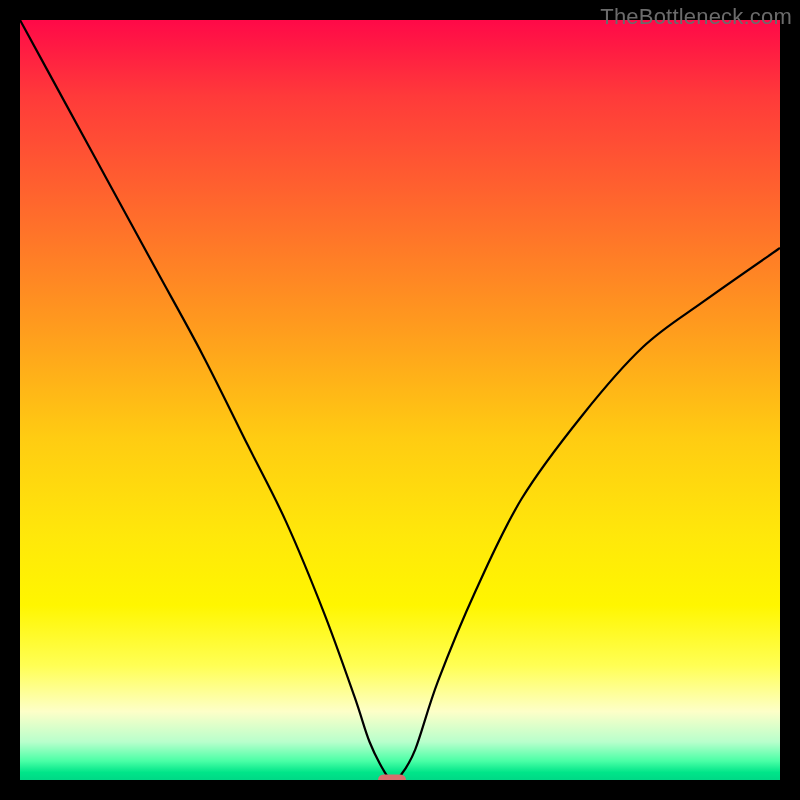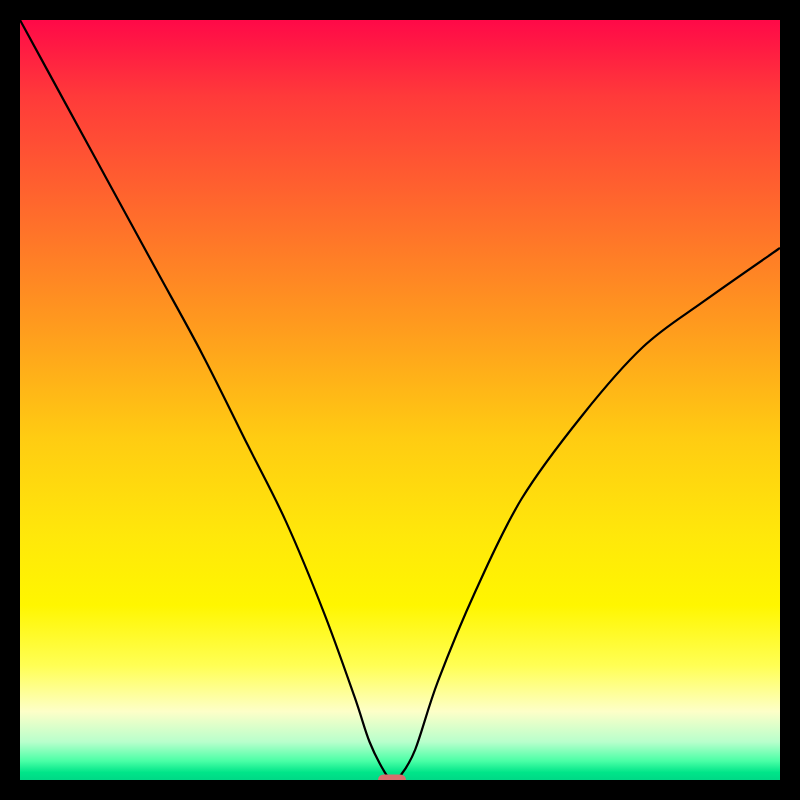--- a/index.html
+++ b/index.html
@@ -75,13 +75,14 @@
   <div class="plot-area">
     <div class="gradient-bg"></div>
 
     <svg class="curve" viewBox="0 0 760 760" preserveAspectRatio="none">
       <path id="curve-path" fill="none" stroke-width="2.2" stroke-linejoin="round" stroke="#000000" d="M 0 0 C 7.6000000000000005 13.933333333333337, 30.4 55.73333333333336, 45.6 83.60000000000002 C 60.800000000000004 111.46666666666668, 76 139.3333333333333, 91.2 167.19999999999993 C 106.4 195.06666666666658, 121.59999999999998 222.93333333333328, 136.79999999999998 250.79999999999995 C 151.99999999999997 278.66666666666663, 167.2 305.26666666666665, 182.4 334.4 C 197.60000000000002 363.5333333333333, 214.06666666666666 397.73333333333335, 228 425.6 C 241.93333333333334 453.4666666666667, 253.33333333333334 473.7333333333333, 266 501.59999999999997 C 278.6666666666667 529.4666666666666, 292.6 563.6666666666666, 304 592.8 C 315.4 621.9333333333333, 326.79999999999995 654.8666666666667, 334.4 676.4 C 342 697.9333333333333, 344.53333333333336 709.3333333333334, 349.6 722 C 354.6666666666667 734.6666666666666, 361 746.0666666666666, 364.8 752.4 C 368.6 758.7333333333333, 369.8666666666667 759.3666666666667, 372.4 760 C 374.9333333333333 760.6333333333333, 376.2 761.2666666666667, 380 756.2 C 383.8 751.1333333333334, 388.8666666666667 745.4333333333334, 395.2 729.6 C 401.5333333333333 713.7666666666667, 407.86666666666673 687.8000000000001, 418.00000000000006 661.2 C 428.1333333333334 634.6, 442.06666666666666 600.4, 456 570 C 469.93333333333334 539.6, 483.8666666666667 507.93333333333334, 501.6 478.8 C 519.3333333333334 449.6666666666667, 542.1333333333333 420.5333333333333, 562.4 395.2 C 582.6666666666666 369.8666666666667, 602.9333333333333 345.8, 623.1999999999999 326.8 C 643.4666666666666 307.8, 661.2 297.66666666666663, 684 281.2 C 706.8 264.73333333333335, 747.3333333333334 236.86666666666667, 760 228"></path>
     </svg>
 
     <div id="minpoint" class="minpoint" style="background: rgb(216, 109, 109); left: 372.4px; top: 760px;"></div>
   </div>
 
+  <div class="watermark">TheBottleneck.com</div>
 </div>
 
 </body></html>

